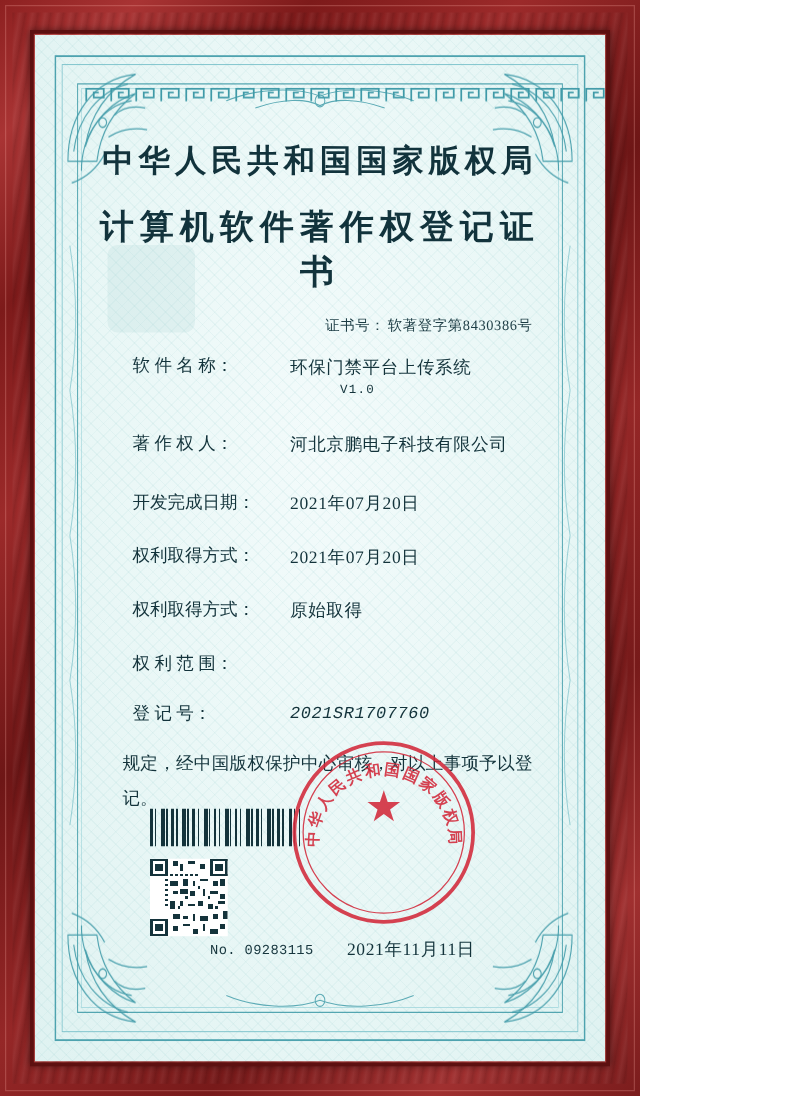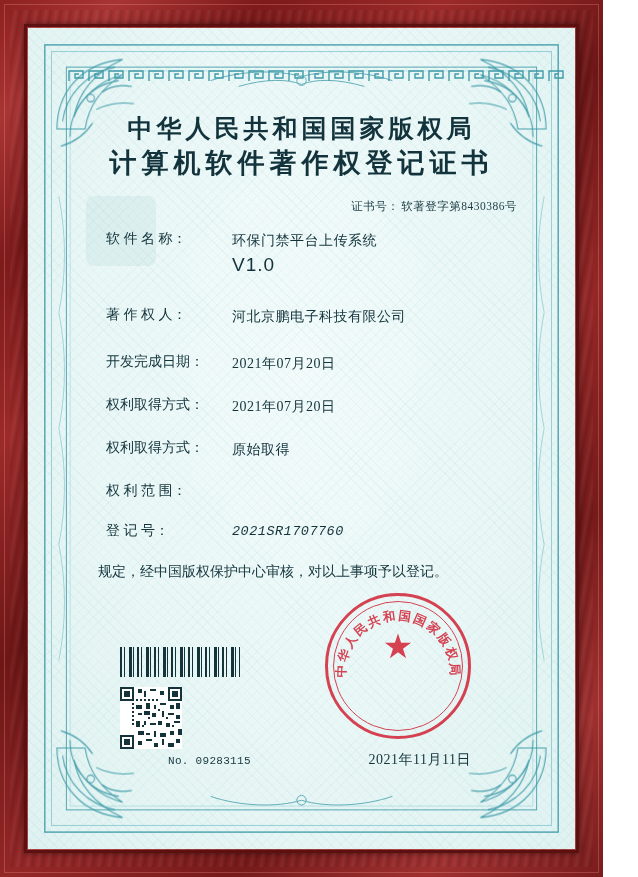--- a/index.html
+++ b/index.html
@@ -10,21 +10,21 @@
   body {
     width: 638px;
     height: 877px;
     font-family: "Liberation Serif", serif;
     overflow: hidden;
   }
 
   
   .certificate-frame {
     position: relative;
-    width: 603px;
+    width: 512px;
     height: 877px;
     box-sizing: border-box;
     background:
       linear-gradient(135deg, #8d2020 0%, #a93434 8%, #7d1a1a 18%, #9c2a2a 30%,
                       #6e1616 45%, #952727 60%, #771a1a 75%, #a03030 88%, #7a1c1c 100%);
   }
   .frame-bevel-outer {
     position: absolute;
     inset: 4px;
     border: 1px solid rgba(255,180,170,0.25);
@@ -108,20 +108,21 @@
     color: #12333c;
     font-weight: bold;
     margin-top: 24px;
     font-family: "Liberation Serif", serif;
   }
   .title-sub {
     font-size: 27px;
     letter-spacing: 5px;
     color: #12333c;
     font-weight: bold;
+    margin-top: 18px;
     font-family: "Liberation Serif", serif;
   }
 
   .cert-no-row {
     margin-top: 18px;
     text-align: right;
     padding-right: 6px;
     font-size: 11.5px;
     color: #1d3d45;
     letter-spacing: 0.5px;
@@ -143,21 +144,21 @@
     width: 126px;
     flex: 0 0 126px;
     letter-spacing: 0px;
     white-space: nowrap;
   }
   .field-value {
     flex: 1;
     letter-spacing: 0.5px;
     line-height: 1.5;
   }
-  .field-value .v2 { display: block; font-family: Liberation Sans, sans-serif; font-size: 19px; letter-spacing: 1px;}
+  .field-value .v2 { display: block; font-family: Liberation Mono, monospace; font-size: 10px; letter-spacing: 1px; margin-left: 40px;}
   .mono { font-family: "Liberation Mono", monospace; letter-spacing: 0.5px; font-size: 13.5px; font-style: italic; }
 
   .gap-big { margin-bottom: 26px; }
   .gap-mid { margin-bottom: 22px; }
 
   .statement {
     margin-top: 14px;
     padding-left: 18px;
     padding-right: 6px;
     font-size: 14px;

